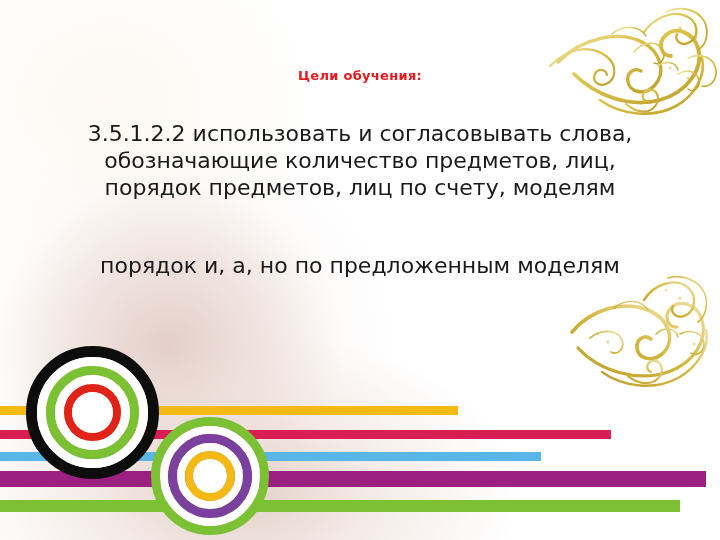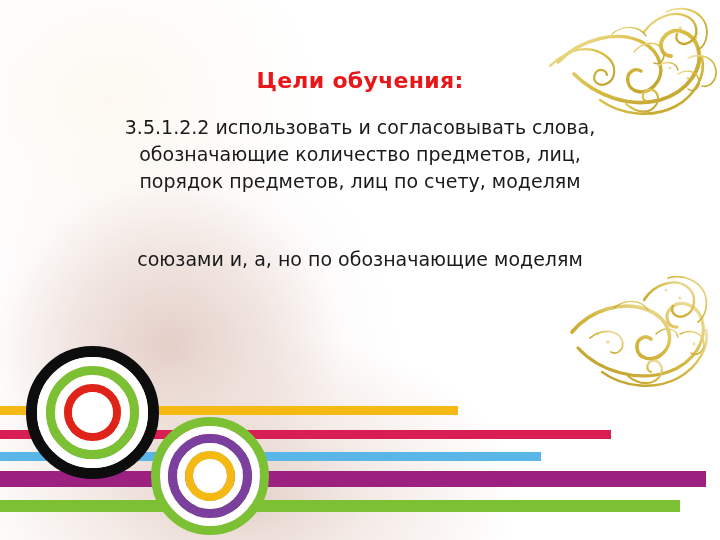--- a/index.html
+++ b/index.html
@@ -82,28 +82,28 @@
   .text-block {
     position: absolute;
     left: 0;
     top: 68px;
     width: 720px;
     text-align: center;
   }
   .slide-title {
     color: #e8171a;
     font-weight: bold;
-    font-size: 22px;
+    font-size: 13px;
     letter-spacing: 0.3px;
-    margin: 0 0 20px 0;
+    margin: 0 0 36px 0;
     line-height: 1.2;
   }
   .body-paragraph {
     color: #1a1a1a;
-    font-size: 19px;
+    font-size: 22px;
     line-height: 27px;
     margin: 12px auto;
     width: 560px;
   }
   .para-gap {
     height: 27px;
   }
 
   
   .stripe {
@@ -207,21 +207,21 @@
 
     <div class="body-paragraph">
       <div>3.5.1.2.2 использовать и согласовывать слова,</div>
       <div>обозначающие количество предметов, лиц,</div>
       <div>порядок предметов, лиц по счету, моделям</div>
     </div>
 
     <div class="para-gap"></div>
 
     <div class="body-paragraph">
-      <div>союзами и, а, но по обозначающие моделям</div>
+      <div>порядок и, а, но по предложенным моделям</div>
     </div>
   </div>
 
   <div id="decor-layer">
       <div class="stripe" style="top: 406px; width: 458px; height: 9px; background: rgb(245, 185, 20);"></div>
       <div class="stripe" style="top: 430px; width: 611px; height: 9px; background: rgb(216, 30, 82);"></div>
       <div class="stripe" style="top: 452px; width: 541px; height: 9px; background: rgb(91, 182, 232);"></div>
       <div class="stripe" style="top: 471px; width: 706px; height: 16px; background: rgb(156, 32, 128);"></div>
       <div class="stripe" style="top: 500px; width: 680px; height: 12px; background: rgb(124, 192, 52);"></div>
       <div class="ring-group" style="left: 26px; top: 346px; width: 133px; height: 133px;">

